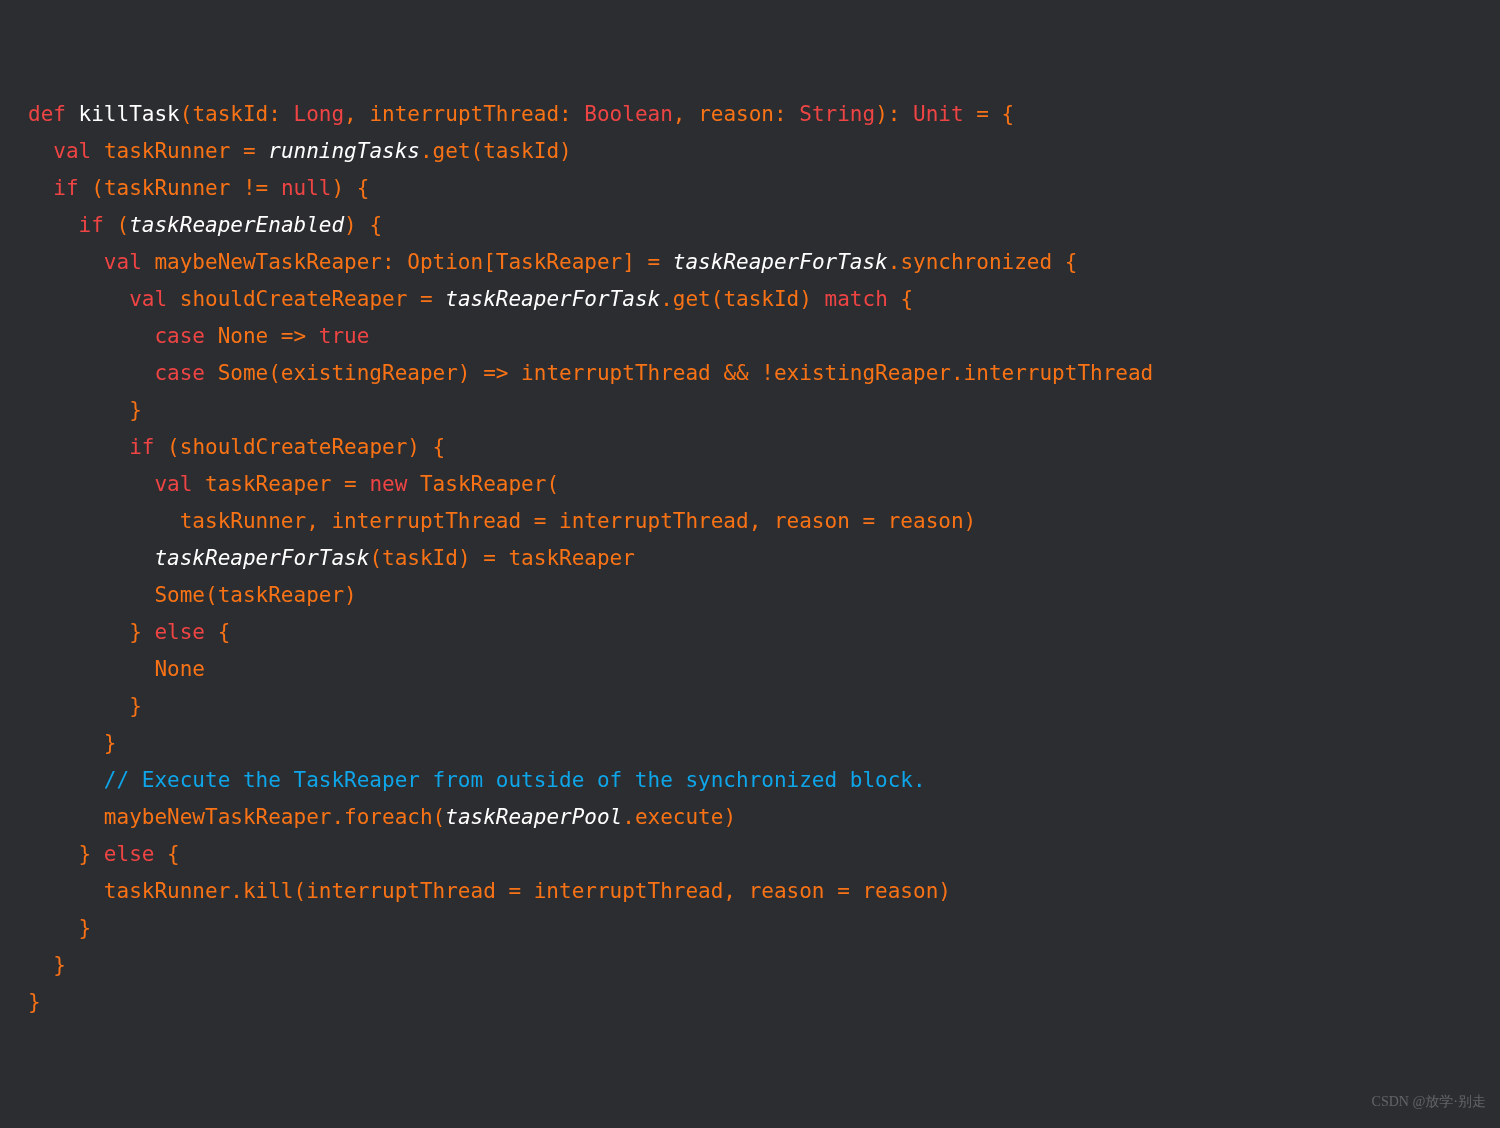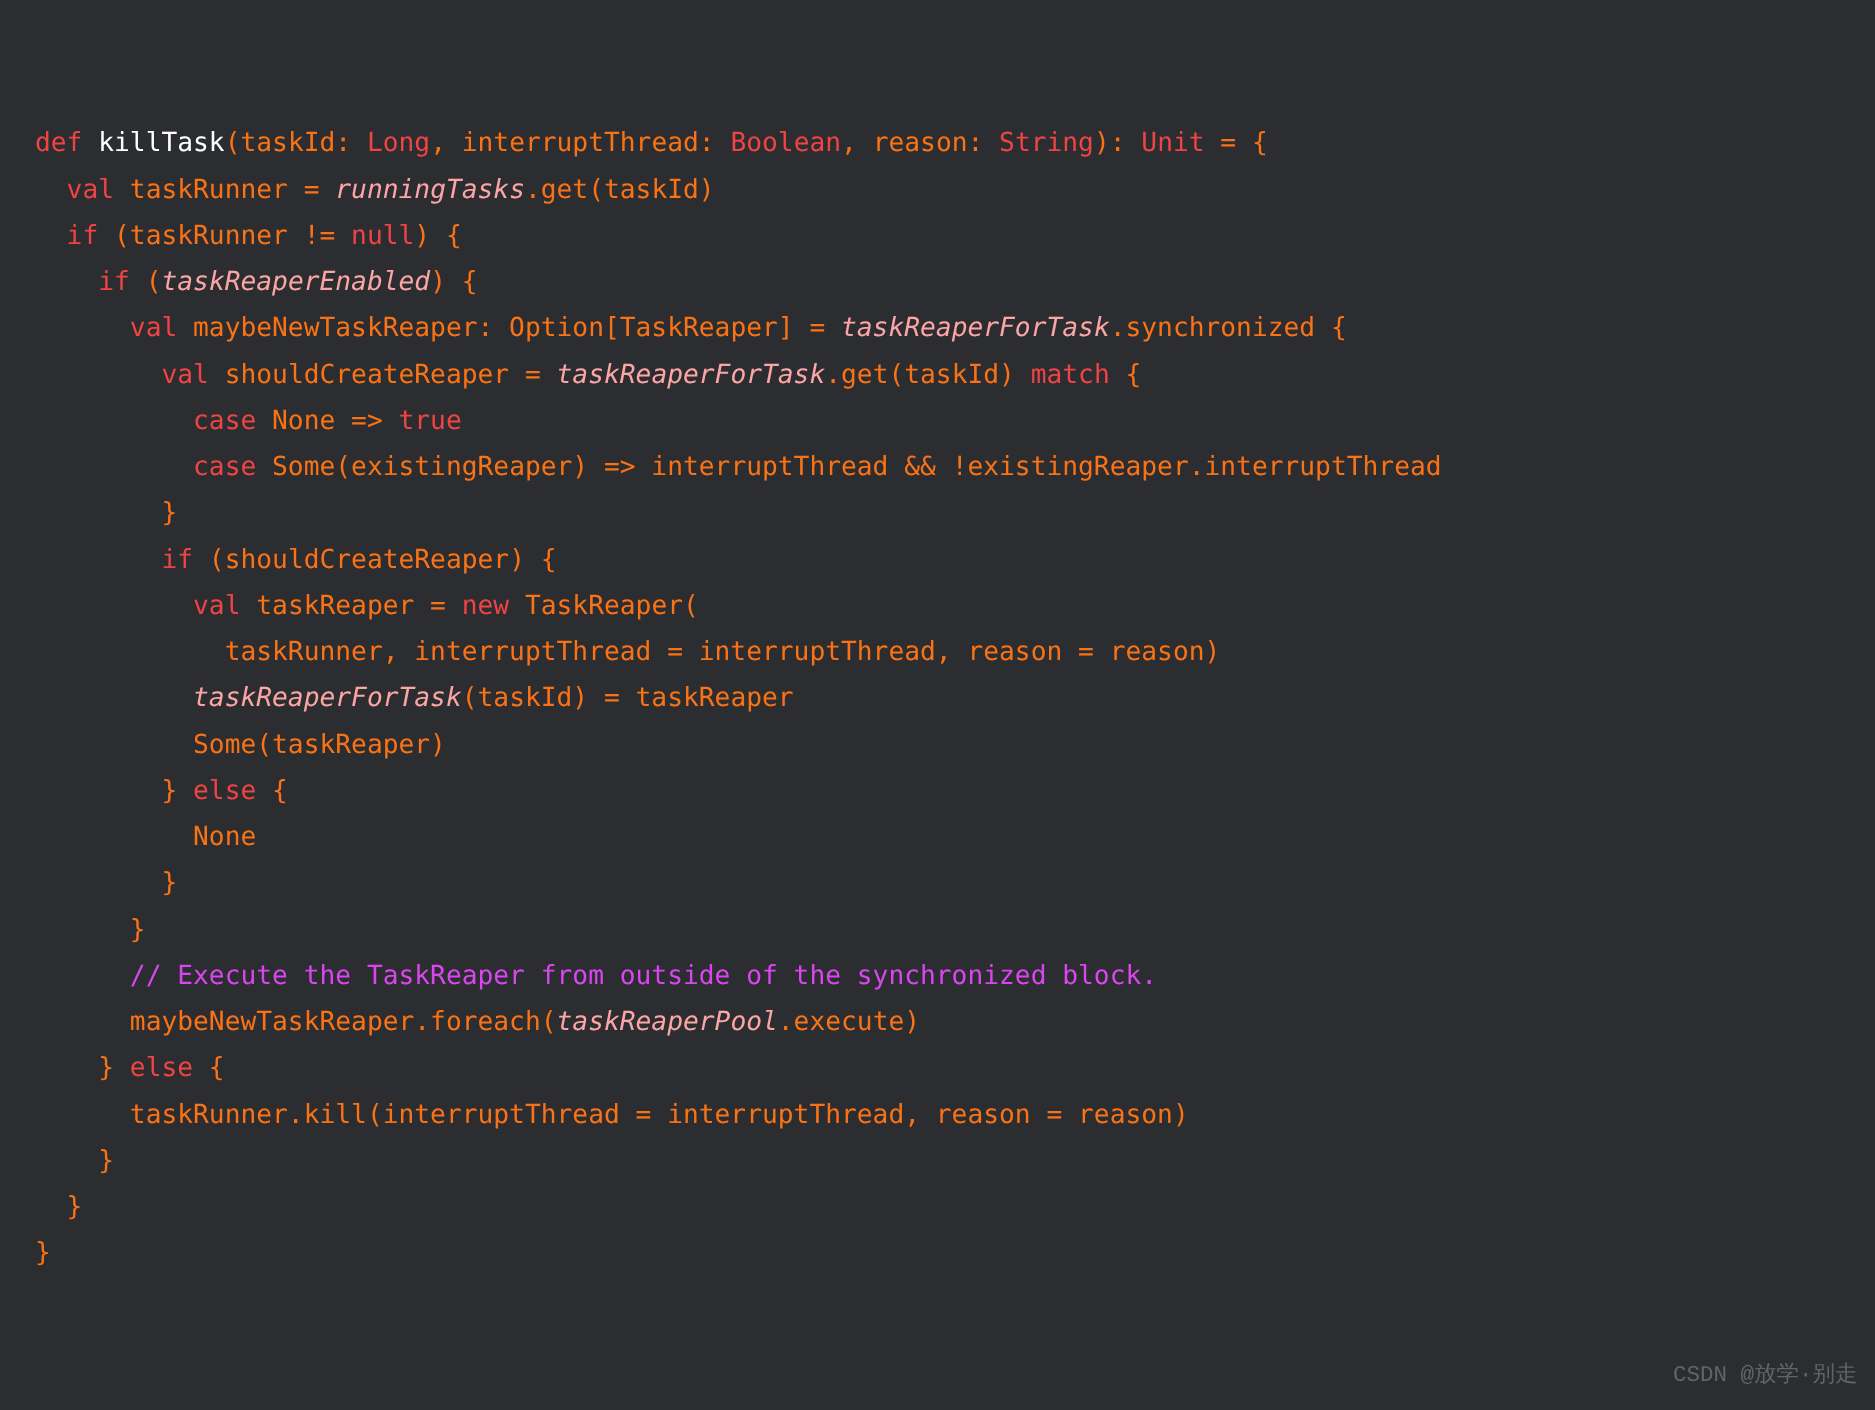--- a/index.html
+++ b/index.html
@@ -19,28 +19,28 @@
     white-space: pre;
     position: relative;
   }
   .code {
     margin-left: 28px;
   }
   .line { display:block; height:37px; }
   .kw { color: #ef4444; }
   .fn { color: #ffffff; }
   .id { color: #f97316; }
-  .field { color: #fca5a5; font-style: italic; }
-  .cmt { color: #d946ef; text-align: right; }
+  .field { color: #ffffff; font-style: italic; }
+  .cmt { color: #0ea5e9; text-align: right; }
   .watermark {
     position: absolute;
     right: 14px;
     bottom: 8px;
-    font-family: Liberation Mono, monospace;
-    font-size: 18px;
+    font-family: Liberation Serif, serif;
+    font-size: 14px;
     color: rgba(200,200,200,0.35);
     white-space: nowrap;
   }
 </style>
 </head>
 <body>
 
 <div class="editor">
   <div class="code" id="code-container"><span class="line"><span class="kw">def </span><span class="fn">killTask</span><span class="id">(taskId: </span><span class="kw">Long</span><span class="id">, interruptThread: </span><span class="kw">Boolean</span><span class="id">, reason: </span><span class="kw">String</span><span class="id">): </span><span class="kw">Unit</span><span class="id"> = {</span></span><span class="line"><span class="id">  </span><span class="kw">val </span><span class="id">taskRunner = </span><span class="field">runningTasks</span><span class="id">.get(taskId)</span></span><span class="line"><span class="id">  </span><span class="kw">if </span><span class="id">(taskRunner != </span><span class="kw">null</span><span class="id">) {</span></span><span class="line"><span class="id">    </span><span class="kw">if </span><span class="id">(</span><span class="field">taskReaperEnabled</span><span class="id">) {</span></span><span class="line"><span class="id">      </span><span class="kw">val </span><span class="id">maybeNewTaskReaper: Option[TaskReaper] = </span><span class="field">taskReaperForTask</span><span class="id">.synchronized {</span></span><span class="line"><span class="id">        </span><span class="kw">val </span><span class="id">shouldCreateReaper = </span><span class="field">taskReaperForTask</span><span class="id">.get(taskId) </span><span class="kw">match </span><span class="id">{</span></span><span class="line"><span class="id">          </span><span class="kw">case </span><span class="id">None =&gt; </span><span class="kw">true</span></span><span class="line"><span class="id">          </span><span class="kw">case </span><span class="id">Some(existingReaper) =&gt; interruptThread &amp;&amp; !existingReaper.interruptThread</span></span><span class="line"><span class="id">        }</span></span><span class="line"><span class="id">        </span><span class="kw">if </span><span class="id">(shouldCreateReaper) {</span></span><span class="line"><span class="id">          </span><span class="kw">val </span><span class="id">taskReaper = </span><span class="kw">new </span><span class="id">TaskReaper(</span></span><span class="line"><span class="id">            taskRunner, interruptThread = interruptThread, reason = reason)</span></span><span class="line"><span class="id">          </span><span class="field">taskReaperForTask</span><span class="id">(taskId) = taskReaper</span></span><span class="line"><span class="id">          Some(taskReaper)</span></span><span class="line"><span class="id">        } </span><span class="kw">else </span><span class="id">{</span></span><span class="line"><span class="id">          None</span></span><span class="line"><span class="id">        }</span></span><span class="line"><span class="id">      }</span></span><span class="line"><span class="id">      </span><span class="cmt">// Execute the TaskReaper from outside of the synchronized block.</span></span><span class="line"><span class="id">      maybeNewTaskReaper.foreach(</span><span class="field">taskReaperPool</span><span class="id">.execute)</span></span><span class="line"><span class="id">    } </span><span class="kw">else </span><span class="id">{</span></span><span class="line"><span class="id">      taskRunner.kill(interruptThread = interruptThread, reason = reason)</span></span><span class="line"><span class="id">    }</span></span><span class="line"><span class="id">  }</span></span><span class="line"><span class="id">}</span></span></div>
 </div>

